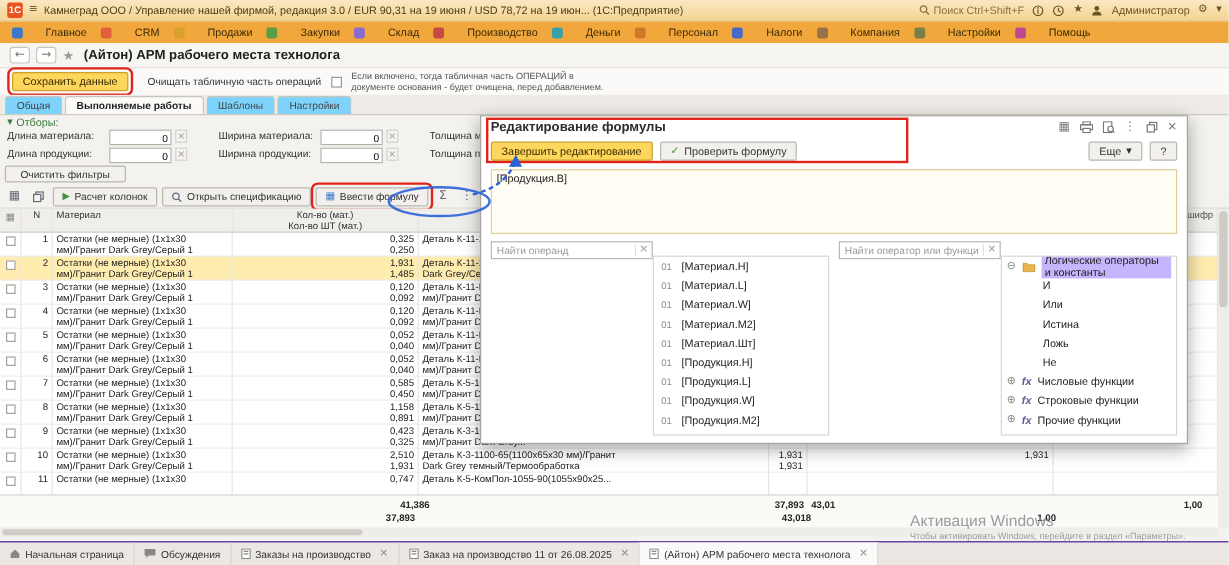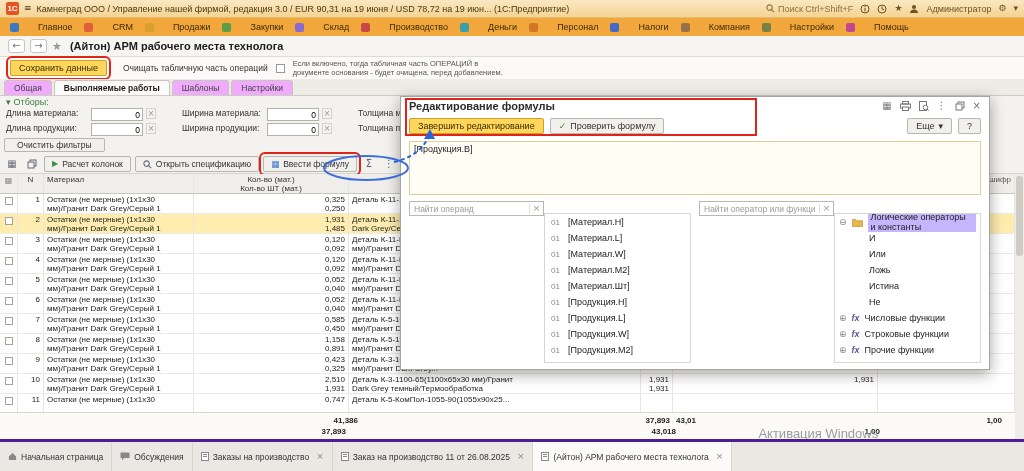--- a/index.html
+++ b/index.html
@@ -34,21 +34,21 @@
 
   
   .actionrow{position:absolute;left:0;top:57px;right:0;height:22px;background:#fbfaf8;display:flex;align-items:center;padding:0 10px;gap:8px}
   .save-btn{background:#ffd65c;border:1px solid #c9a227;border-radius:2px;padding:2px 8px;font-size:9px;color:#3a2c00;outline:2px solid #e0241a;outline-offset:2px;cursor:pointer}
   .clear-label{font-size:8.5px;color:#333;margin-left:8px}
   .cbx{width:9px;height:9px;border:1px solid #999;background:#fff;flex:0 0 auto}
   .hint{font-size:7.5px;line-height:9px;color:#555;white-space:pre-line}
 
   
   .tabsrow{position:absolute;left:0;top:79px;right:0;height:17px;background:#efece7;border-bottom:1px solid #cfccc6;display:flex;align-items:flex-end;gap:2px;padding:0 0 0 4px}
-  .tab{font-size:8.5px;padding:2px 9px 2px;background:#f0abfc;border:1px solid #c8c5bf;border-bottom:none;border-radius:3px 3px 0 0;color:#444}
+  .tab{font-size:8.5px;padding:2px 9px 2px;background:#7dd3fc;border:1px solid #c8c5bf;border-bottom:none;border-radius:3px 3px 0 0;color:#444}
   .tab.active{background:#fbfaf8;font-weight:bold;color:#1d1d1d}
 
   
   .filters{position:absolute;left:0;top:96px;right:0;height:41px}
   .filters-header{font-size:9px;color:#3c7d3f;padding:1px 6px;display:flex;gap:3px;align-items:center}
   .fgrid{display:grid;grid-template-columns:repeat(3,auto);justify-content:start;column-gap:26px;row-gap:2px;padding:0 6px}
   .fitem{display:flex;align-items:flex-start;gap:3px;font-size:8.5px;color:#333}
   .flabel{width:82px;white-space:nowrap;overflow:hidden}
   .finput{width:52px;height:13px;border:1px solid #b5b2ac;background:#fff;font-size:8.5px;text-align:right;padding:0 2px;font-family:"Liberation Sans",sans-serif}
   .fclear{color:#999;font-size:8px;width:10px;height:11px;line-height:10px;text-align:center;border:1px solid #d5d2cc;background:#f5f3ef}
@@ -114,21 +114,21 @@
   .titm{display:flex;align-items:center;gap:5px;height:16px;padding:0 4px;font-size:9px;color:#222}
   .titm .exp{color:#888;font-size:9px}
   .titm.chd{padding-left:34px}
   .hl{background:#c4b5fd;padding:0 3px}
   .fx{font-style:italic;color:#5a5a9a;font-size:9px;font-weight:bold}
 
   
   .blue-ann{position:absolute;left:300px;top:112px;z-index:60;pointer-events:none}
 
   
-  .taskbar{position:absolute;left:0;bottom:0;right:0;height:32px;background:#ebe8e3;border-top:3px solid #4c1d95;display:flex;font-size:8.5px;color:#333;z-index:70}
+  .taskbar{position:absolute;left:0;bottom:0;right:0;height:20px;background:#ebe8e3;border-top:1px solid #4c1d95;display:flex;font-size:8.5px;color:#333;z-index:70}
   .titem{display:flex;align-items:center;gap:4px;padding:0 8px;border-right:1px solid #d8d5cf;white-space:nowrap;cursor:pointer}
   .titem.active{background:#fbfaf8}
   .titem .x{color:#888;margin-left:3px;font-size:9px}
 
   
   .watermark{position:absolute;right:36px;bottom:20px;color:#8e9298;opacity:.9;z-index:65}
   .wm1{font-size:13px}
   .wm2{font-size:7.5px;margin-top:1px}
 </style>
 </head>
@@ -615,22 +615,22 @@
               <span class="exp ic">⊖</span>
               <span>
                 <svg width="11" height="9" viewBox="0 0 11 9">
                   <path d="M0.5 1.5 h3.5 l1 1.2 h5.5 v5.8 h-10 z" fill="#e8b64c" stroke="#b98a2a" stroke-width="0.6"></path>
                 </svg>
               </span>
               <span class="hl">Логические операторы и константы</span>
             </div>
           <div class="titm chd">И</div>
           <div class="titm chd">Или</div>
+          <div class="titm chd">Истина</div>
           <div class="titm chd">Ложь</div>
-          <div class="titm chd">Истина</div>
           <div class="titm chd">Не</div>
           <div class="titm">
               <span class="exp ic">⊕</span>
               <span class="fx">fx</span>
               <span>Числовые функции</span>
             </div>
           <div class="titm">
               <span class="exp ic">⊕</span>
               <span class="fx">fx</span>
               <span>Строковые функции</span>

